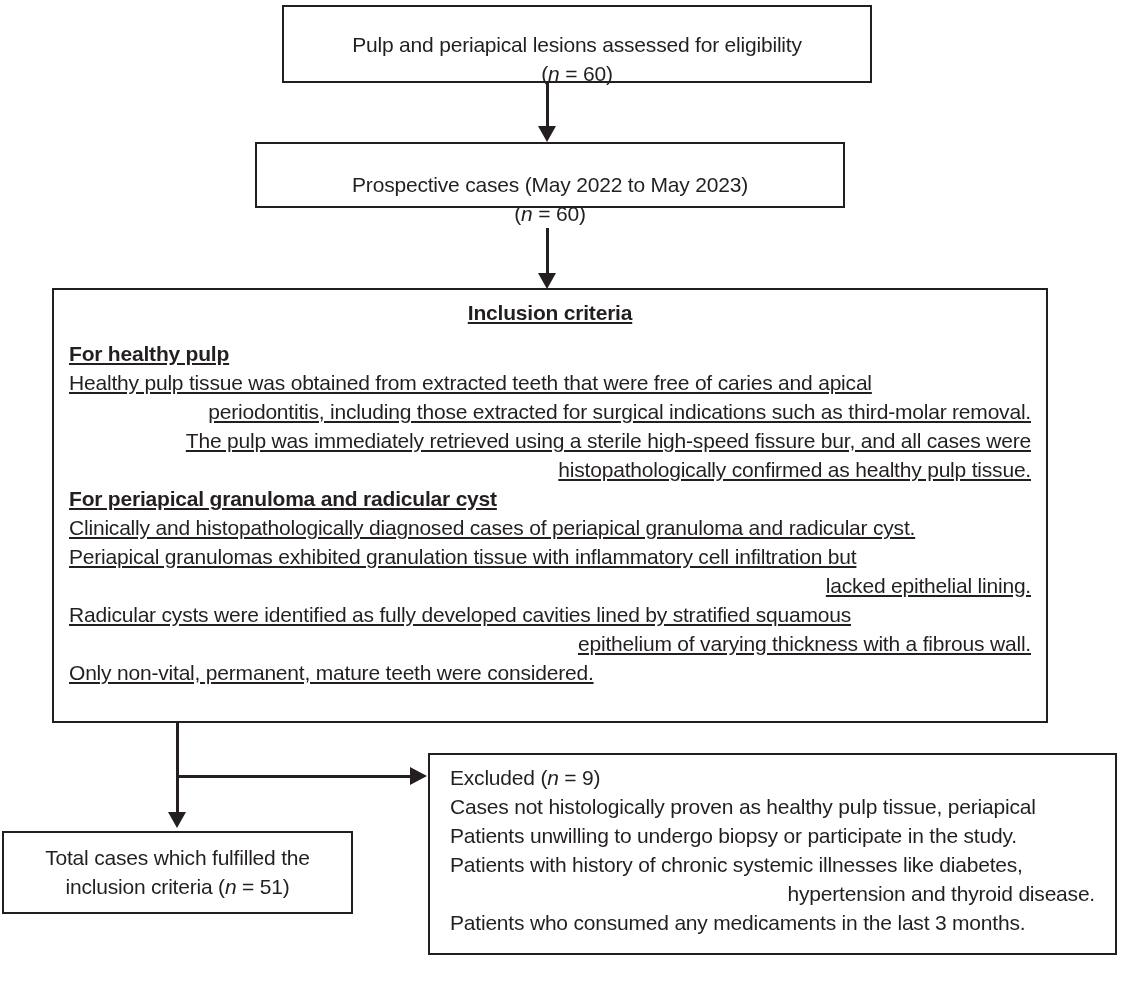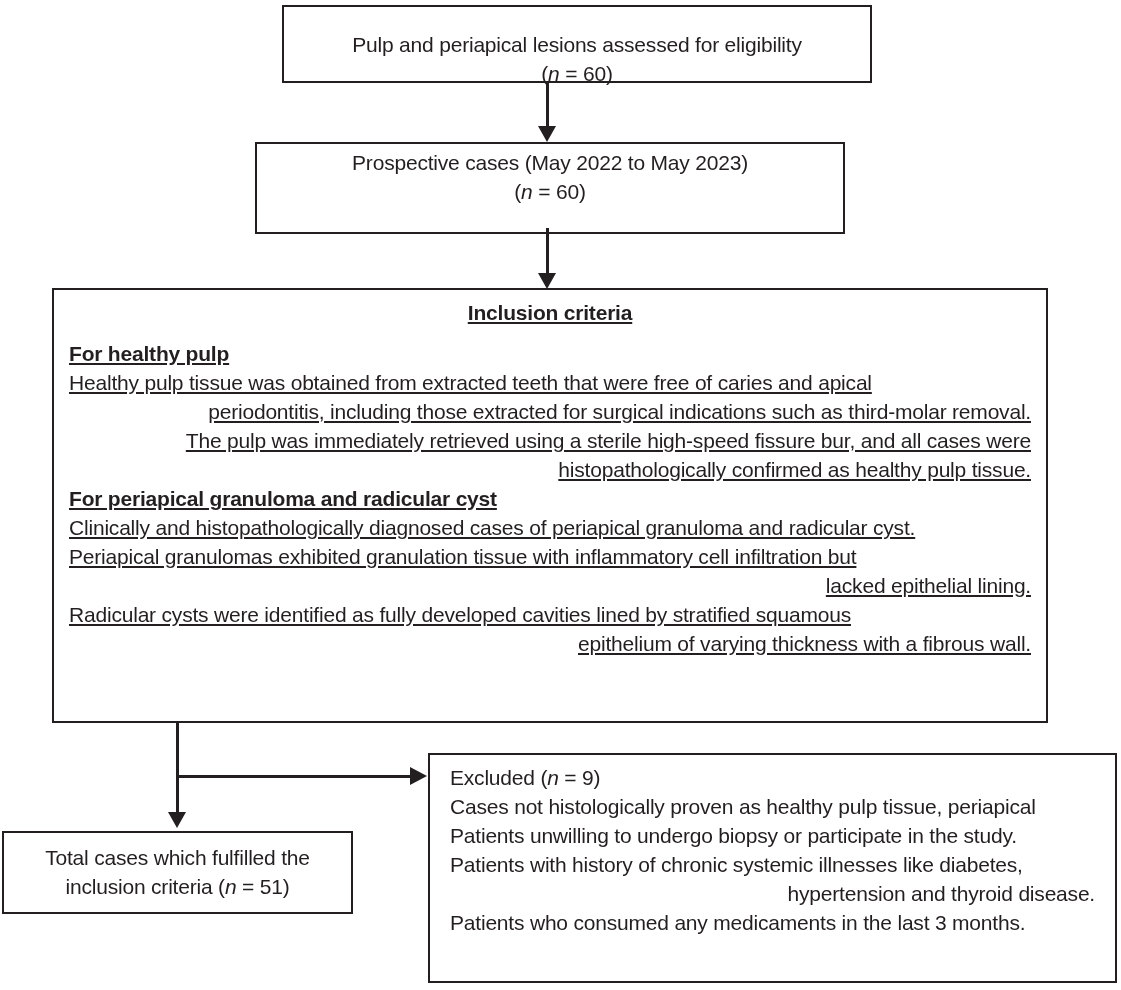--- a/index.html
+++ b/index.html
@@ -27,23 +27,23 @@
     border-left:9px solid transparent; border-right:9px solid transparent;
     border-top:16px solid #231f20;
   }
   .head-right {
     position:absolute; width:0; height:0;
     border-top:9px solid transparent; border-bottom:9px solid transparent;
     border-left:17px solid #231f20;
   }
   
   #box-eligibility { left:255px; top:5px;   width:590px; height:78px;  padding-top:23px;margin-left:27px; }
-  #box-prospective { left:255px; top:142px; width:590px; height:92px;  padding-top:4px; }
+  #box-prospective { left:255px; top:142px; width:590px; height:66px;  padding-top:26px; }
   #box-inclusion   { left:52px;  top:288px; width:996px; height:435px; padding:8px 15px;text-decoration:underline; }
-  #box-excluded    { left:428px; top:753px; width:689px; height:230px; padding:8px 20px; }
+  #box-excluded    { left:428px; top:753px; width:689px; height:202px; padding:8px 20px; }
   #box-total       { left:2px;   top:831px; width:351px; height:83px;  padding-top:10px; }
 </style>
 </head>
 <body>
 
 <div class="canvas">
 
   <div class="box center" id="box-eligibility">
     <div class="line">Pulp and periapical lesions assessed for eligibility</div>
     <div class="line"><span>(</span><em>n</em><span> = 60)</span></div>
@@ -68,20 +68,21 @@
     <div class="line indent">periodontitis, including those extracted for surgical indications such as third-molar removal.</div>
     <div class="line indent">The pulp was immediately retrieved using a sterile high-speed fissure bur, and all cases were</div>
     <div class="line indent">histopathologically confirmed as healthy pulp tissue.</div>
 
     <div class="line bold mt14">For periapical granuloma and radicular cyst</div>
     <div class="line">Clinically and histopathologically diagnosed cases of periapical granuloma and radicular cyst.</div>
     <div class="line">Periapical granulomas exhibited granulation tissue with inflammatory cell infiltration but</div>
     <div class="line indent">lacked epithelial lining.</div>
     <div class="line">Radicular cysts were identified as fully developed cavities lined by stratified squamous</div>
     <div class="line indent">epithelium of varying thickness with a fibrous wall.</div>
+    <div class="line">Only non-vital, permanent, mature teeth were considered.</div>
   </div>
 
   <div class="vline" style="left:176px; top:723px; width:3px; height:90px;"></div>
   <div class="head-down" style="left:168px; top:812px;"></div>
 
   <div class="hline" style="left:176px; top:775px; width:234px; height:3px;"></div>
   <div class="head-right" style="left:410px; top:767px;"></div>
 
   <div class="box" id="box-excluded">
     <div class="line"><span>Excluded (</span><em>n</em><span> = 9)</span></div>

